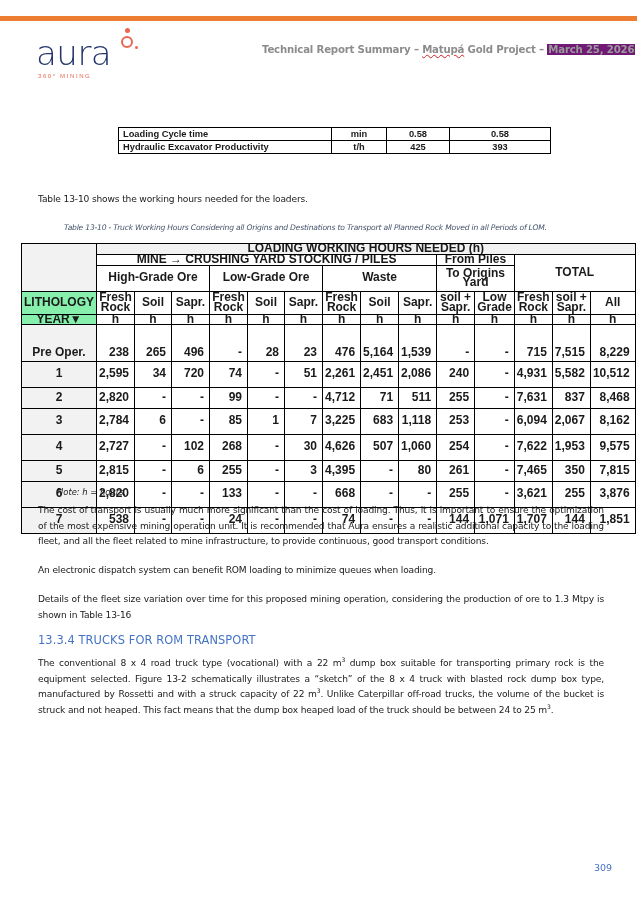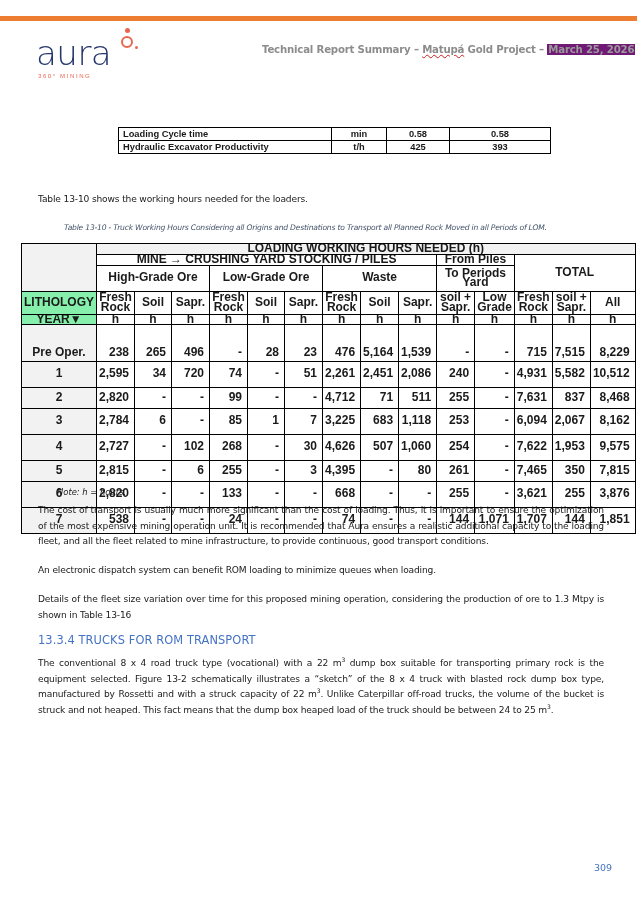--- a/index.html
+++ b/index.html
@@ -119,21 +119,21 @@
   </tr>
   <tr class="hdr2">
     <td colspan="9">MINE → CRUSHING YARD STOCKING / PILES</td>
     <td colspan="2" class="thick-l">From Piles</td>
     <td colspan="3" rowspan="2" class="thick-l">TOTAL</td>
   </tr>
   <tr class="hdr3">
     <td colspan="3">High-Grade Ore</td>
     <td colspan="3">Low-Grade Ore</td>
     <td colspan="3">Waste</td>
-    <td colspan="2" class="thick-l wrap">To Periods Yard</td>
+    <td colspan="2" class="thick-l wrap">To Origins Yard</td>
   </tr>
   <tr class="hdr4">
     <td class="litho">LITHOLOGY</td>
     <td class="wrap">Fresh Rock</td>
     <td>Soil</td>
     <td>Sapr.</td>
     <td class="wrap">Fresh Rock</td>
     <td>Soil</td>
     <td>Sapr.</td>
     <td class="wrap">Fresh Rock</td>

